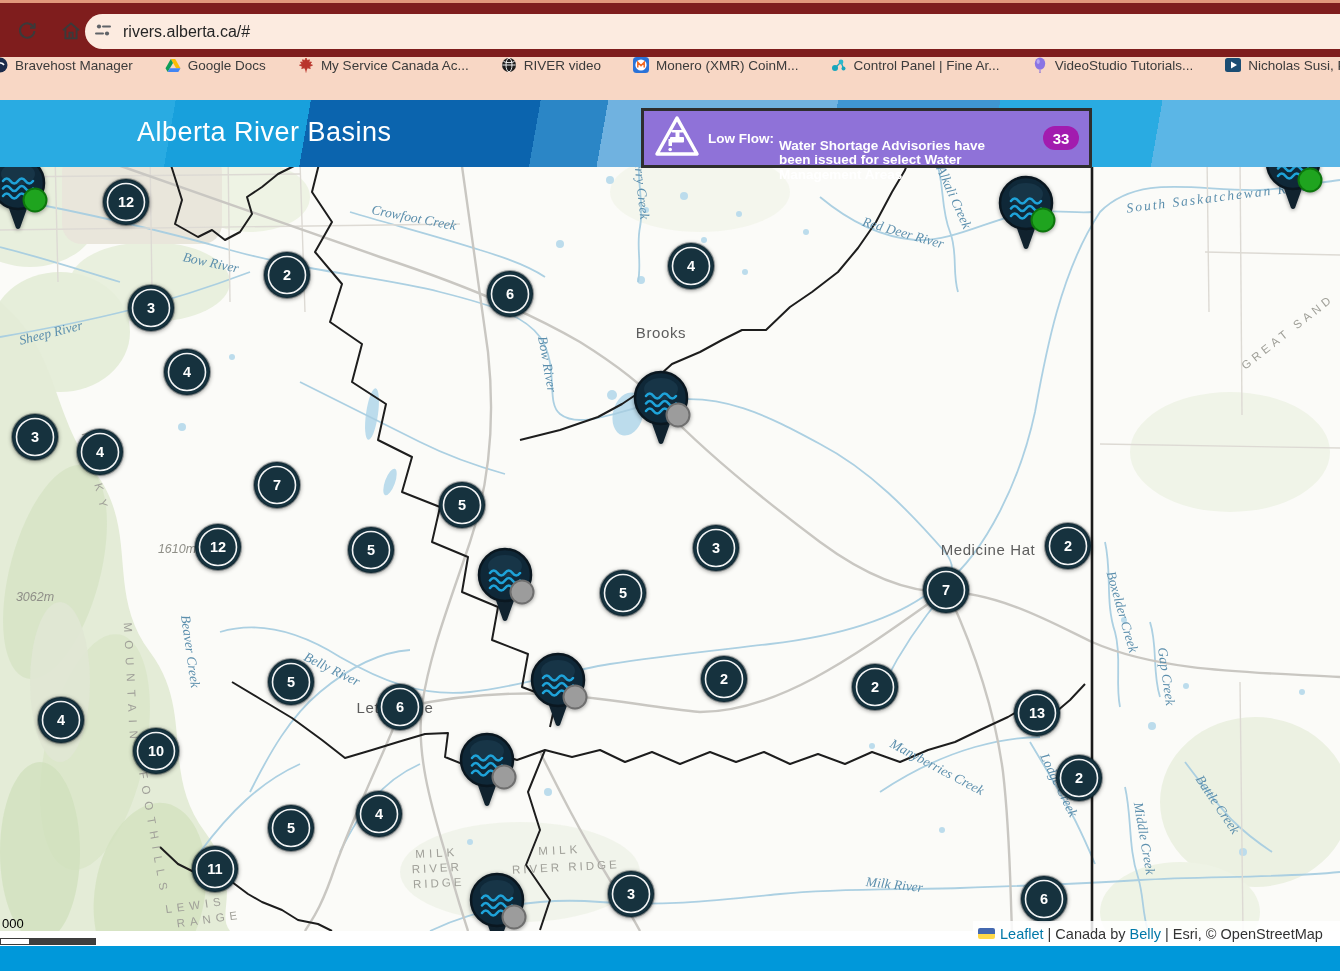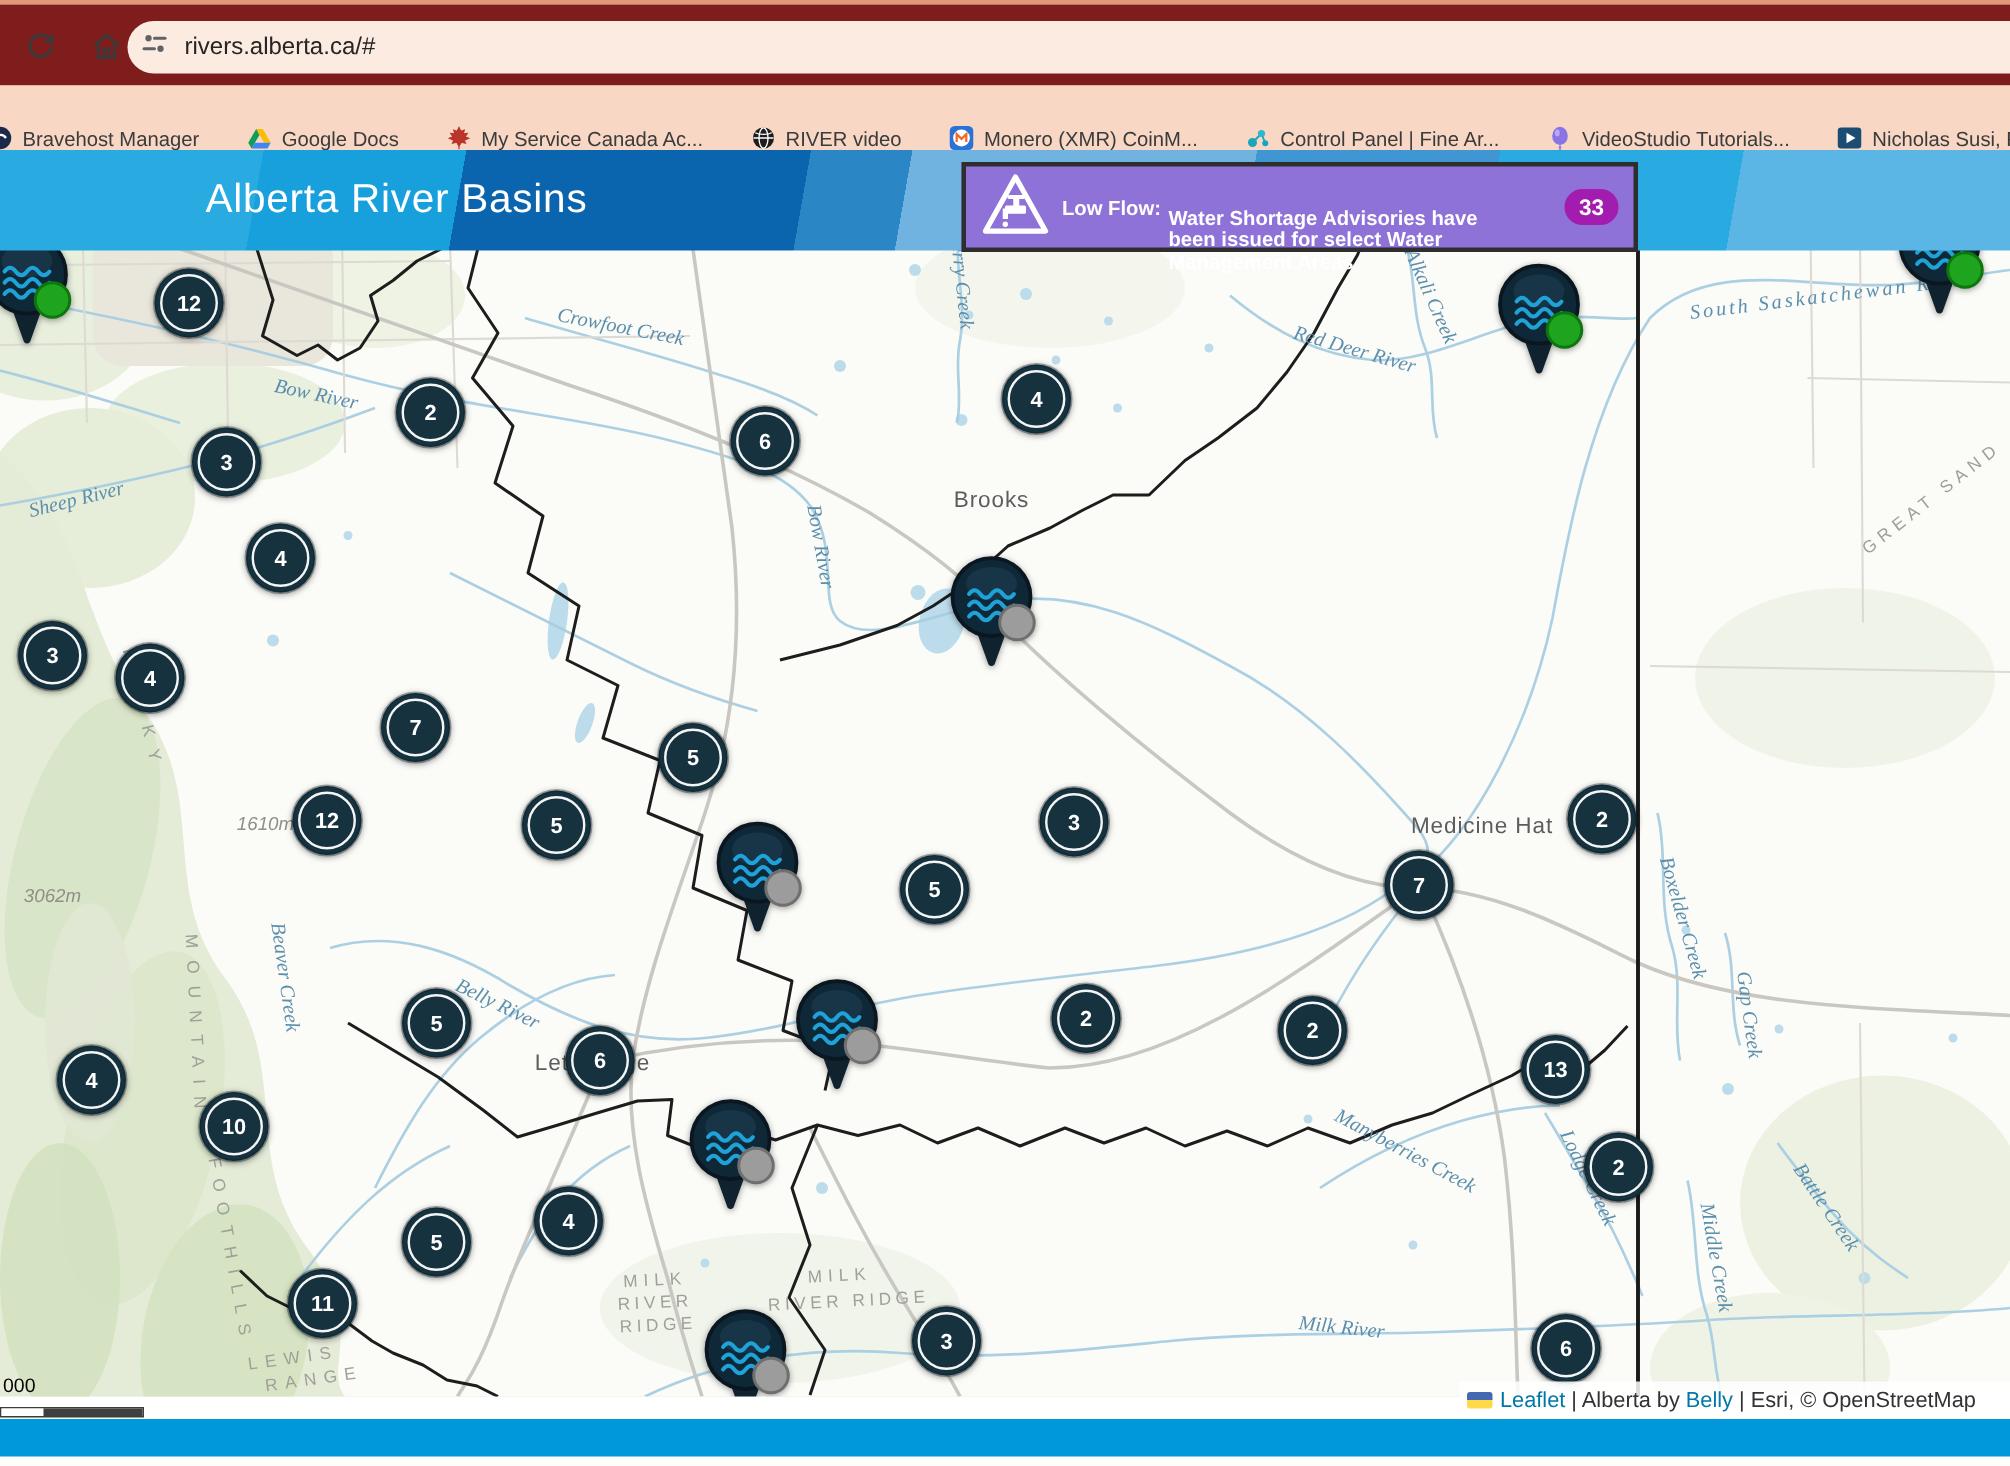--- a/index.html
+++ b/index.html
@@ -7,21 +7,21 @@
        font-family:"Liberation Sans",sans-serif;}
 
   
   .chrome-strip{position:absolute;top:0;left:0;width:100%;height:3px;background:#e2977b;}
   .toolbar{position:absolute;top:3px;left:0;width:100%;height:54px;background:#7f1d1d;}
   .tb-icon{position:absolute;top:15px;width:26px;height:26px;display:flex;align-items:center;justify-content:center;cursor:pointer;}
   .url-pill{position:absolute;top:11px;left:85px;right:-22px;height:35px;border-radius:18px;
             background:#fcebe0;display:flex;align-items:center;padding-left:9px;}
   .url-text{font-size:16px;color:#252525;margin-left:11px;}
   .bookmarks{position:absolute;top:57px;left:0;width:100%;height:43px;background:#f8d7c5;
-             display:flex;align-items:flex-end;gap:32px;margin:0;padding:0 0 0 0;}
+             display:flex;align-items:flex-start;gap:32px;margin:0;padding:0 0 0 0;}
   .bm-item{display:flex;align-items:center;gap:7px;font-size:13.5px;color:#3b3b3b;white-space:nowrap;cursor:pointer;}
   .bm-item:first-child{margin-left:-8px;}
   .bm-ico{width:16px;height:16px;flex:0 0 16px;}
 
   
   .app-header{position:absolute;top:100px;left:0;width:100%;height:67px;
     background:linear-gradient(100deg,#29abe2 0%,#29abe2 13%,#18a0dc 13%,#18a0dc 23%,
       #0b64ae 23%,#0b64ae 40%,#2b86c6 40%,#2b86c6 45%,#70b2e0 45%,#70b2e0 62%,
       #3f96d2 62%,#3f96d2 74%,#29abe2 74%,#29abe2 86%,#5bb6e6 86%);
     z-index:6;}
@@ -565,16 +565,16 @@
       <div class="sb-seg2"></div>
     </div>
   <div class="sb-labels">
     <span class="sb-zero">0</span>
     <span class="sb-dist">50km</span>
   </div>
 </div>
 
 <div class="attrib">
   <span class="ua-flag"></span>
-  <span id="attrib-text"><a>Leaflet</a><span> | Alberta by </span><a>Belly</a><span> | Esri, © OpenStreetMap</span></span>
+  <span id="attrib-text"><a>Leaflet</a><span> | Canada by </span><a>Belly</a><span> | Esri, © OpenStreetMap</span></span>
 </div>
 
 <div class="footer"></div>
 
 </body></html>

